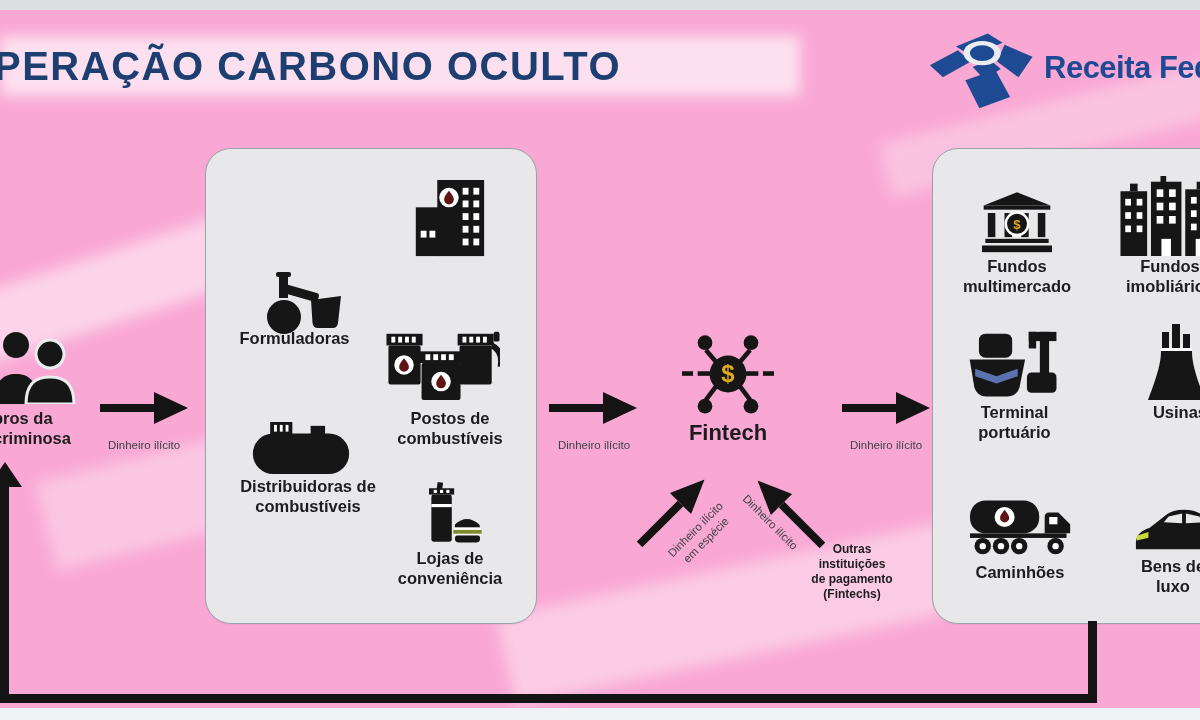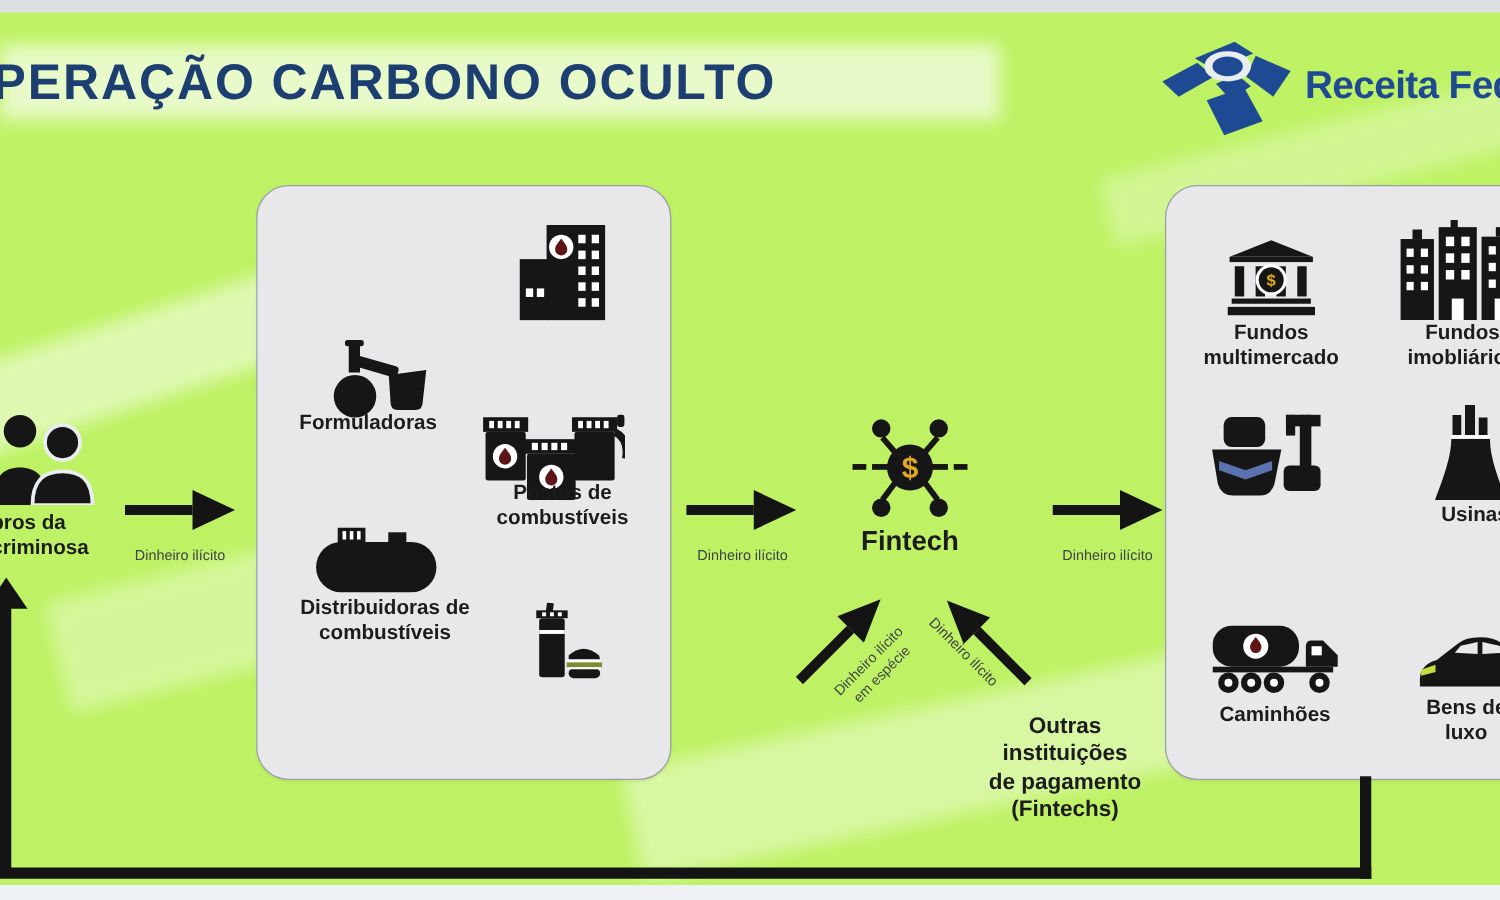--- a/index.html
+++ b/index.html
@@ -1,18 +1,18 @@
 <!DOCTYPE html>
 <html><head>
 <meta charset="utf-8">
 <style>
   html,body{margin:0;padding:0;background:#cfd3d6;}
   .stage{
     position:relative;width:1200px;height:720px;overflow:hidden;
-    background:#bef264;font-family:"Liberation Sans",sans-serif;
+    background:#f9a8d4;font-family:"Liberation Sans",sans-serif;
     -webkit-font-smoothing:antialiased;
   }
   .abs{position:absolute;}
   .streak{position:absolute;background:#ffffff;filter:blur(7px);pointer-events:none;}
   .topstrip{position:absolute;left:0;top:0;width:1200px;height:10px;background:#dcdfe2;}
   .botstrip{position:absolute;left:0;top:708px;width:1200px;height:12px;background:#eef2f5;}
   .title{
     font-weight:800;font-size:40px;letter-spacing:1.5px;color:#1c3e70;white-space:nowrap;
   }
   .brandtext{font-weight:700;font-size:31px;color:#1e4a94;white-space:nowrap;letter-spacing:-0.5px;}
@@ -151,21 +151,21 @@
           <rect x="48" y="29" width="5" height="6"></rect>
           <rect x="56" y="29" width="5" height="6"></rect>
           <rect x="64" y="29" width="5" height="6"></rect>
       </g>
       <circle cx="18" cy="40" r="10" fill="#ffffff"></circle>
       <path d="M18,33 C21,37 23,39 23,42 A5,5 0 1,1 13,42 C13,39 15,37 18,33 Z" fill="#5f1515"></path>
       <circle cx="56" cy="57" r="10" fill="#ffffff"></circle>
       <path d="M56,50 C59,54 61,56 61,59 A5,5 0 1,1 51,59 C51,56 53,54 56,50 Z" fill="#5f1515"></path>
     </svg>
   </div>
-  <div class="lbl" style="left:376px;top:384px;width:148px;">Postos de
+  <div class="lbl" style="left:376px;top:408px;width:148px;">Postos de
 combustíveis</div>
 
   <div class="abs" style="left:252px;top:422px;">
     <svg width="98" height="52" viewBox="0 0 100 54">
       <g fill="#161616">
         <rect x="18" y="0" width="23" height="14"></rect>
         <rect x="60" y="4" width="15" height="10"></rect>
         <rect x="0" y="12" width="100" height="42" rx="21"></rect>
       </g>
       <g fill="#ffffff">
@@ -189,20 +189,22 @@
       </g>
       <rect x="12" y="28" width="26" height="4" fill="#ffffff"></rect>
       <rect x="15" y="10" width="4" height="4" fill="#ffffff"></rect>
         <rect x="23" y="10" width="4" height="4" fill="#ffffff"></rect>
         <rect x="31" y="10" width="4" height="4" fill="#ffffff"></rect>
       <rect x="41" y="58" width="34" height="3" fill="#ffffff"></rect>
       <rect x="40" y="61" width="36" height="5" fill="#7f8b2f"></rect>
       <rect x="41" y="66" width="34" height="2" fill="#ffffff"></rect>
     </svg>
   </div>
+  <div class="lbl" style="left:376px;top:548px;width:148px;">Lojas de
+conveniência</div>
 
   <div class="abs" style="left:549px;top:392px;">
     <svg width="88" height="32" viewBox="0 0 88 32" fill="#141414">
       <rect x="0" y="12" width="54" height="8"></rect>
         <polygon points="54,0 88,16 54,32"></polygon>
     </svg>
   </div>
   <div class="smalllbl" style="left:548px;top:438px;width:92px;">Dinheiro ilícito</div>
 
   <div class="abs" style="left:680px;top:328px;">
@@ -247,21 +249,21 @@
 em espécie</div>
 
   <div class="abs rot" style="left:744px;top:498px;transform:rotate(-135deg);">
     <svg width="92" height="30" viewBox="0 0 92 30" fill="#141414">
       <rect x="0" y="11" width="58" height="8"></rect>
         <polygon points="58,0 92,15 58,30"></polygon>
     </svg>
   </div>
   <div class="smalllbl rot" style="left:722px;top:515px;width:96px;transform:rotate(45deg);">Dinheiro ilícito</div>
 
-  <div class="lbl" style="left:786px;top:569px;width:132px;font-size:18px;">Outras
+  <div class="lbl" style="left:786px;top:542px;width:132px;font-size:12px;">Outras
 instituições
 de pagamento
 (Fintechs)</div>
 
   <div class="groupbox" style="left:932px;top:148px;width:292px;height:474px;"></div>
 
   <div class="abs" style="left:982px;top:192px;">
     <svg width="70" height="62" viewBox="0 0 84 74">
       <g fill="#161616">
         <polygon points="42,0 82,16 2,16"></polygon>
@@ -324,20 +326,22 @@
         <rect x="66" y="2" width="30" height="10"></rect>
         <rect x="66" y="2" width="8" height="18"></rect>
         <rect x="78" y="2" width="10" height="46"></rect>
         <rect x="64" y="46" width="32" height="22" rx="5"></rect>
         <rect x="12" y="4" width="36" height="26" rx="7"></rect>
         <path d="M2,32 H62 L56,62 q-3,10 -13,10 H20 q-10,0 -13,-10 Z"></path>
       </g>
       <polygon points="8,42 31,50 54,42 54,50 31,58 8,50" fill="#5a72b0"></polygon>
     </svg>
   </div>
+  <div class="lbl" style="left:952px;top:402px;width:125px;">Terminal
+portuário</div>
 
   <div class="abs" style="left:1146px;top:322px;">
     <svg width="100" height="78" viewBox="0 0 100 78">
       <g fill="#161616">
         <rect x="16" y="10" width="7" height="16"></rect>
           <rect x="26" y="2" width="8" height="24"></rect>
           <rect x="37" y="12" width="7" height="14"></rect>
         <path d="M2,78 C12,52 15,40 15,29 H46 C46,40 49,52 59,78 Z"></path>
         <rect x="68" y="16" width="6" height="14"></rect>
           <rect x="77" y="10" width="7" height="20"></rect>

